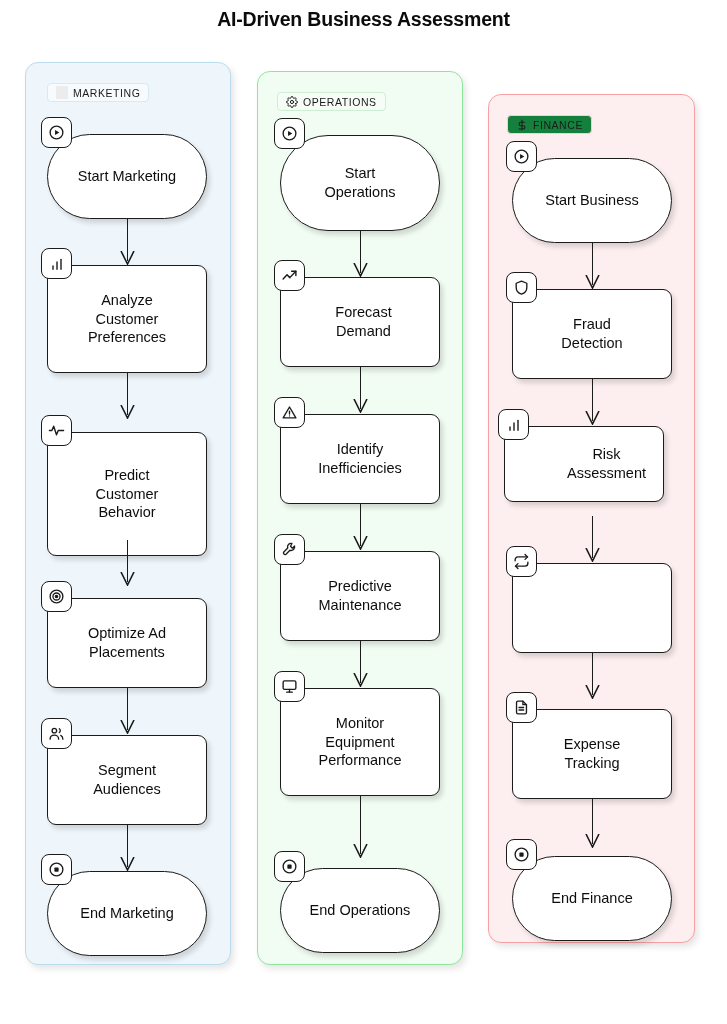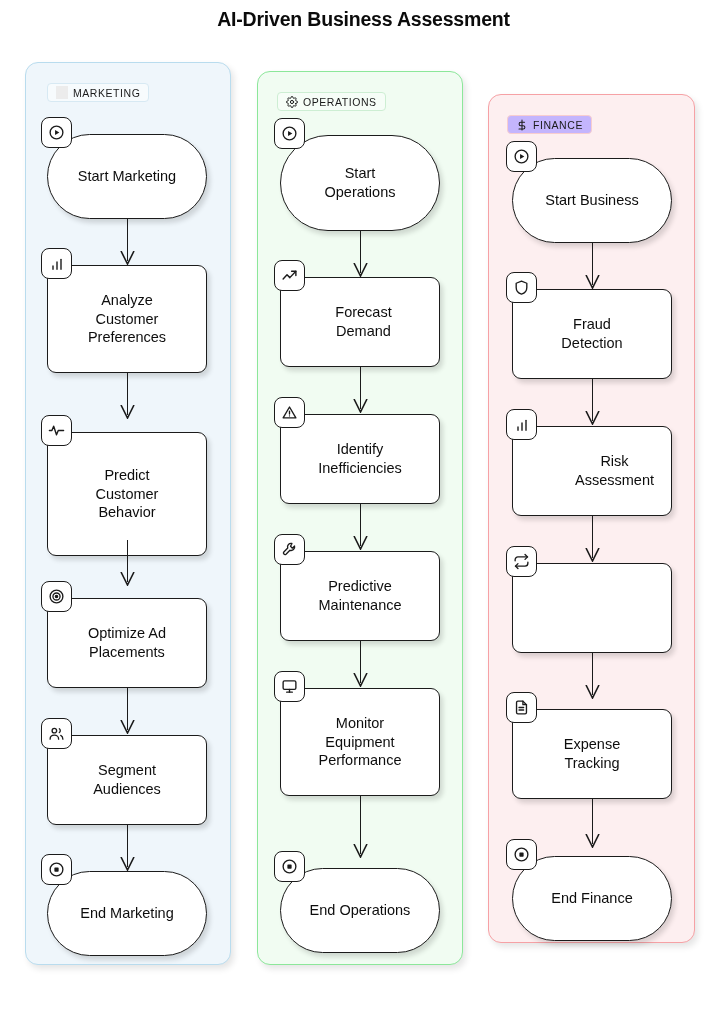--- a/index.html
+++ b/index.html
@@ -92,21 +92,21 @@
 
   
   #group-finance {
     left: 488px; top: 94px; width: 207px; height: 849px;
     background: #fdeff0;
     border: 1.4px solid #f6a1a5;
   }
   #group-finance > .group-label {
     left: 18px; top: 20px;
     border: 1px solid #f8cdcf;
-    background: #c4b5fd;
+    background: #15803d;
   }
 
   
   .node {
     position: absolute;
     background: #ffffff;
     border: 1.6px solid #1b1b1b;
     box-sizing: border-box;
     display: flex;
     align-items: center;
@@ -394,21 +394,21 @@
     </div>
     <span class="node-label">Fraud<br>Detection</span>
   </div>
   <div class="connector" style="left:103px; top:284px; height:42px;"></div>
   <div class="arrowhead" style="left:96px; top:316px;">
     <svg width="15" height="14" viewBox="0 0 15 14">
         <path d="M1 0 L7.5 13 L14 0" fill="none" stroke="#1b1b1b" stroke-width="1.6"></path>
       </svg>
   </div>
 
-  <div class="node process" style="left:23px; top:331px; width:160px; height:90px;padding-left:45px;">
+  <div class="node process" style="left:15px; top:331px; width:160px; height:76px;padding-left:45px;">
     <div class="node-badge">
       <svg width="16" height="16" viewBox="0 0 24 24" fill="none" stroke="#1b1b1b" stroke-width="2.1" stroke-linecap="round">
         <line x1="6" y1="20" x2="6" y2="15"></line>
           <line x1="12" y1="20" x2="12" y2="9"></line>
           <line x1="18" y1="20" x2="18" y2="5"></line>
       </svg>
     </div>
     <span class="node-label">Risk<br>Assessment</span>
   </div>
   <div class="connector" style="left:103px; top:421px; height:42px;"></div>

